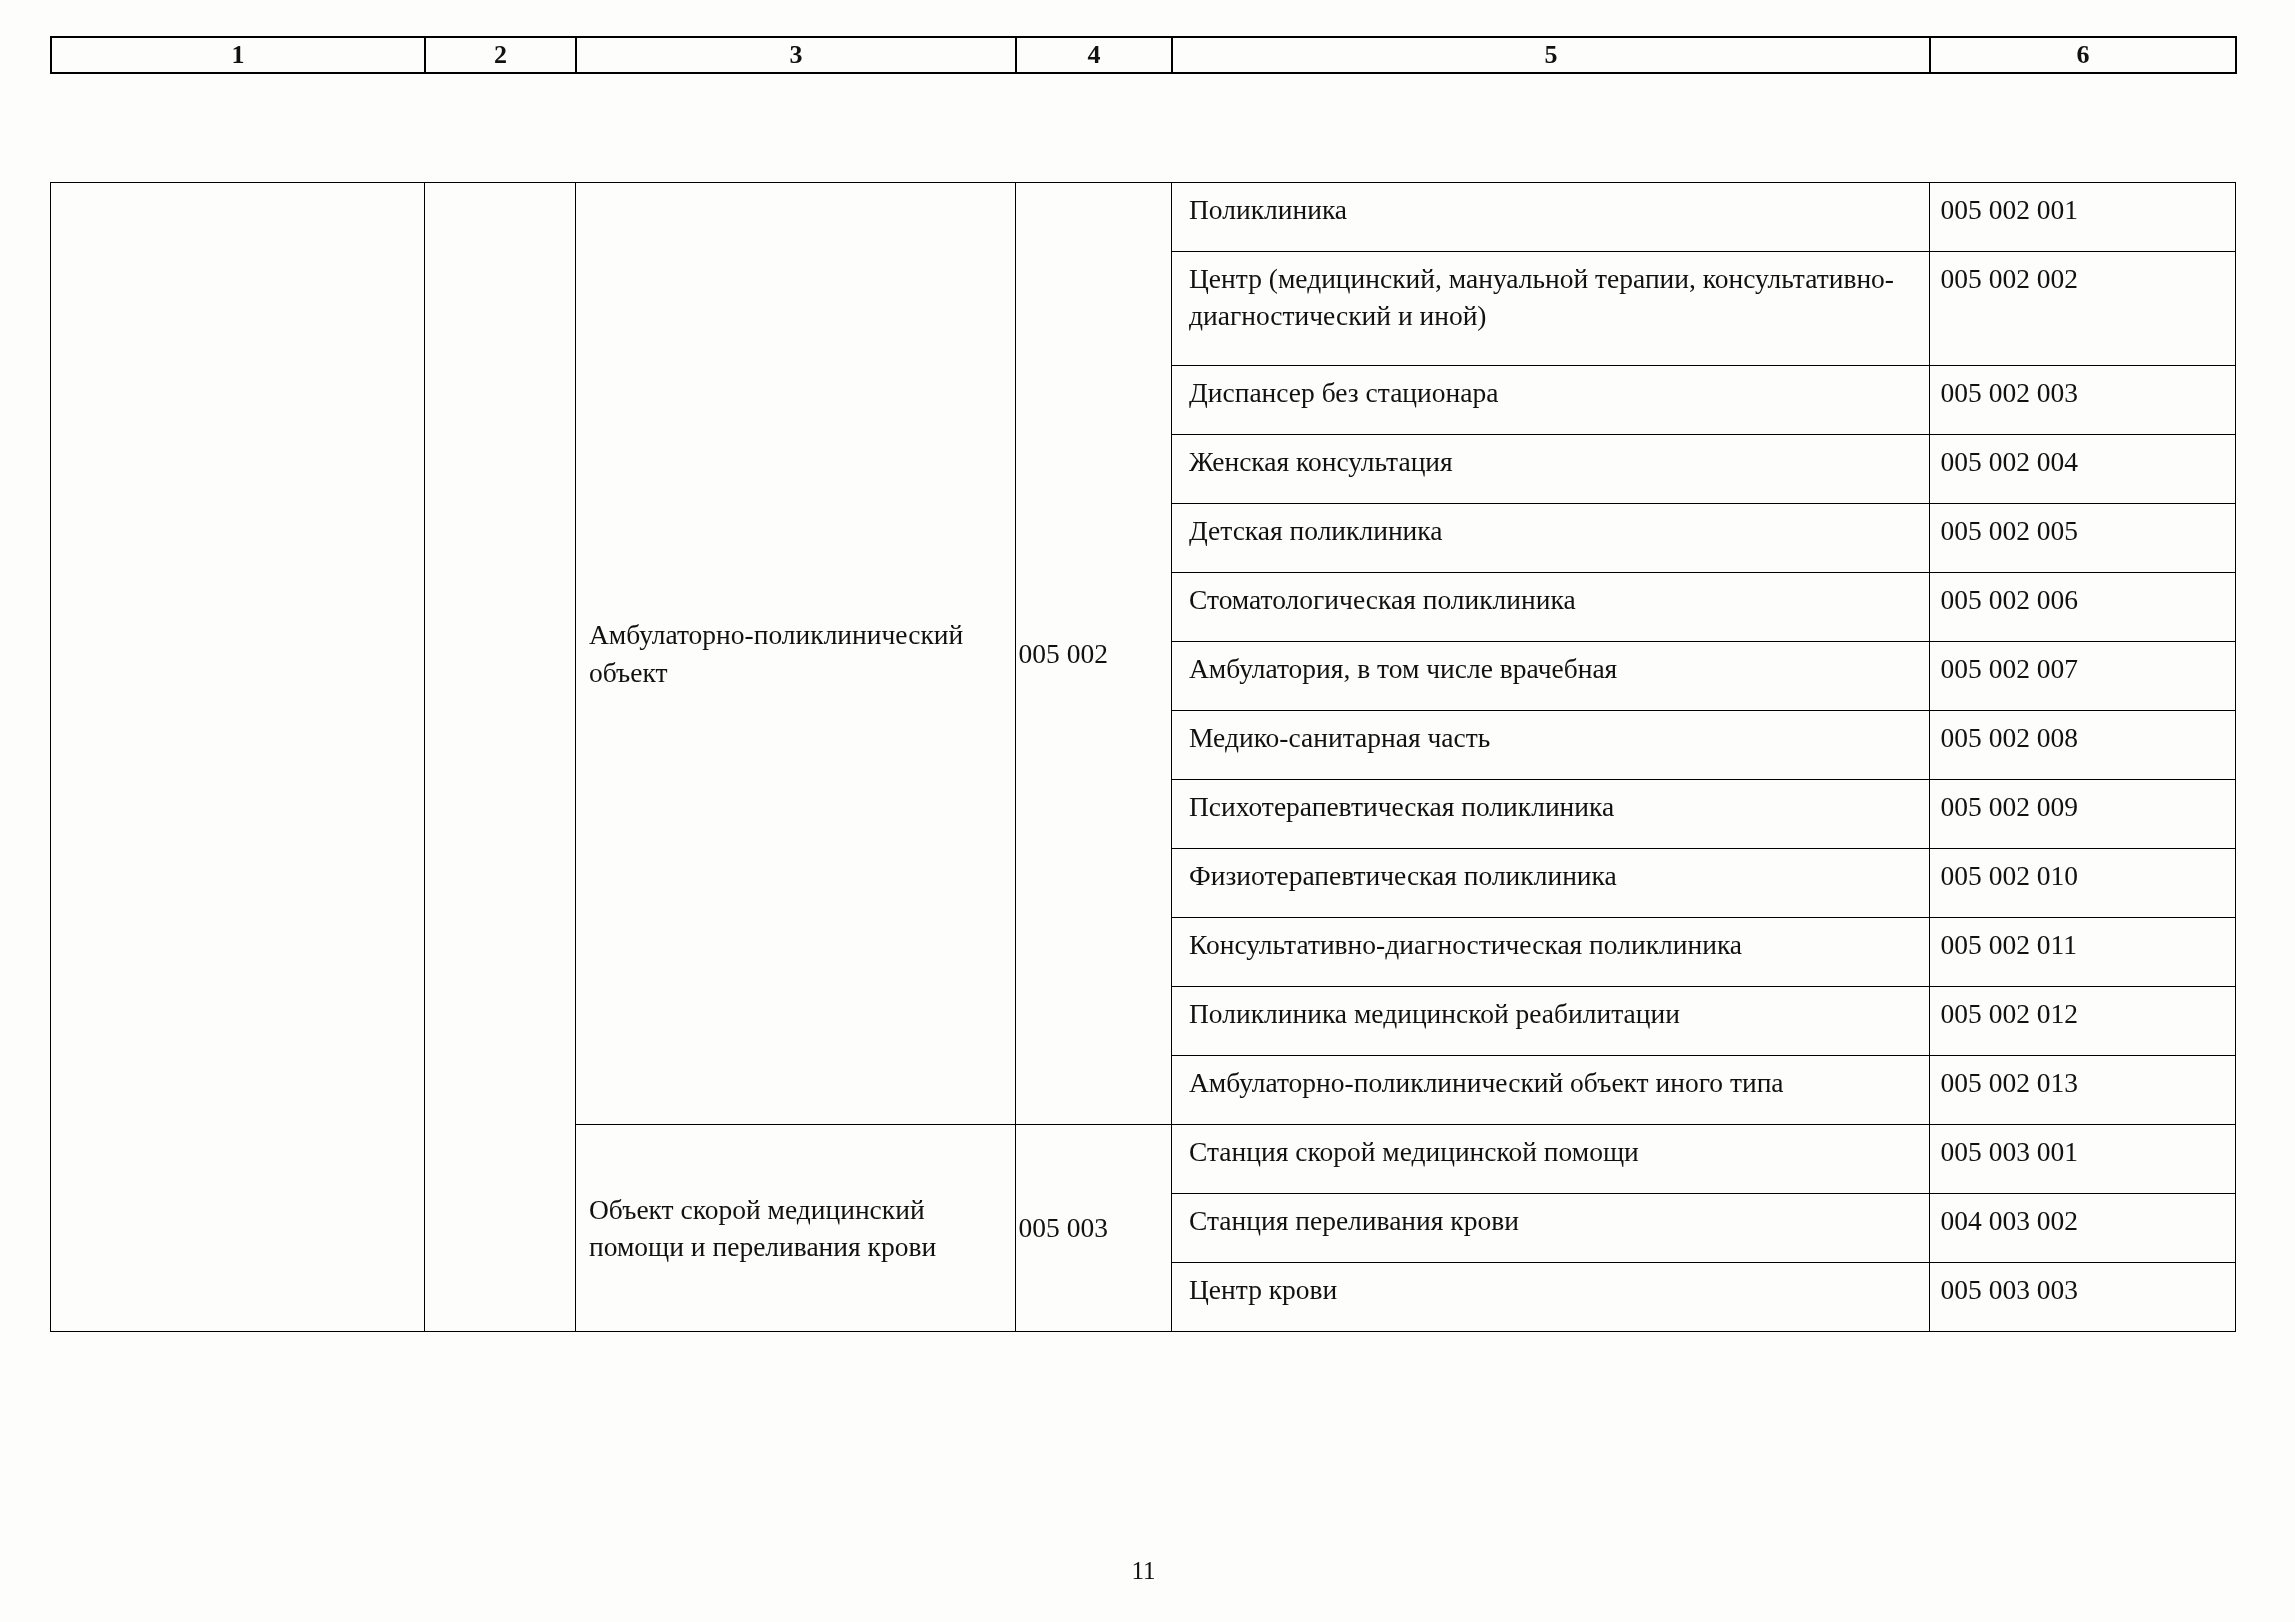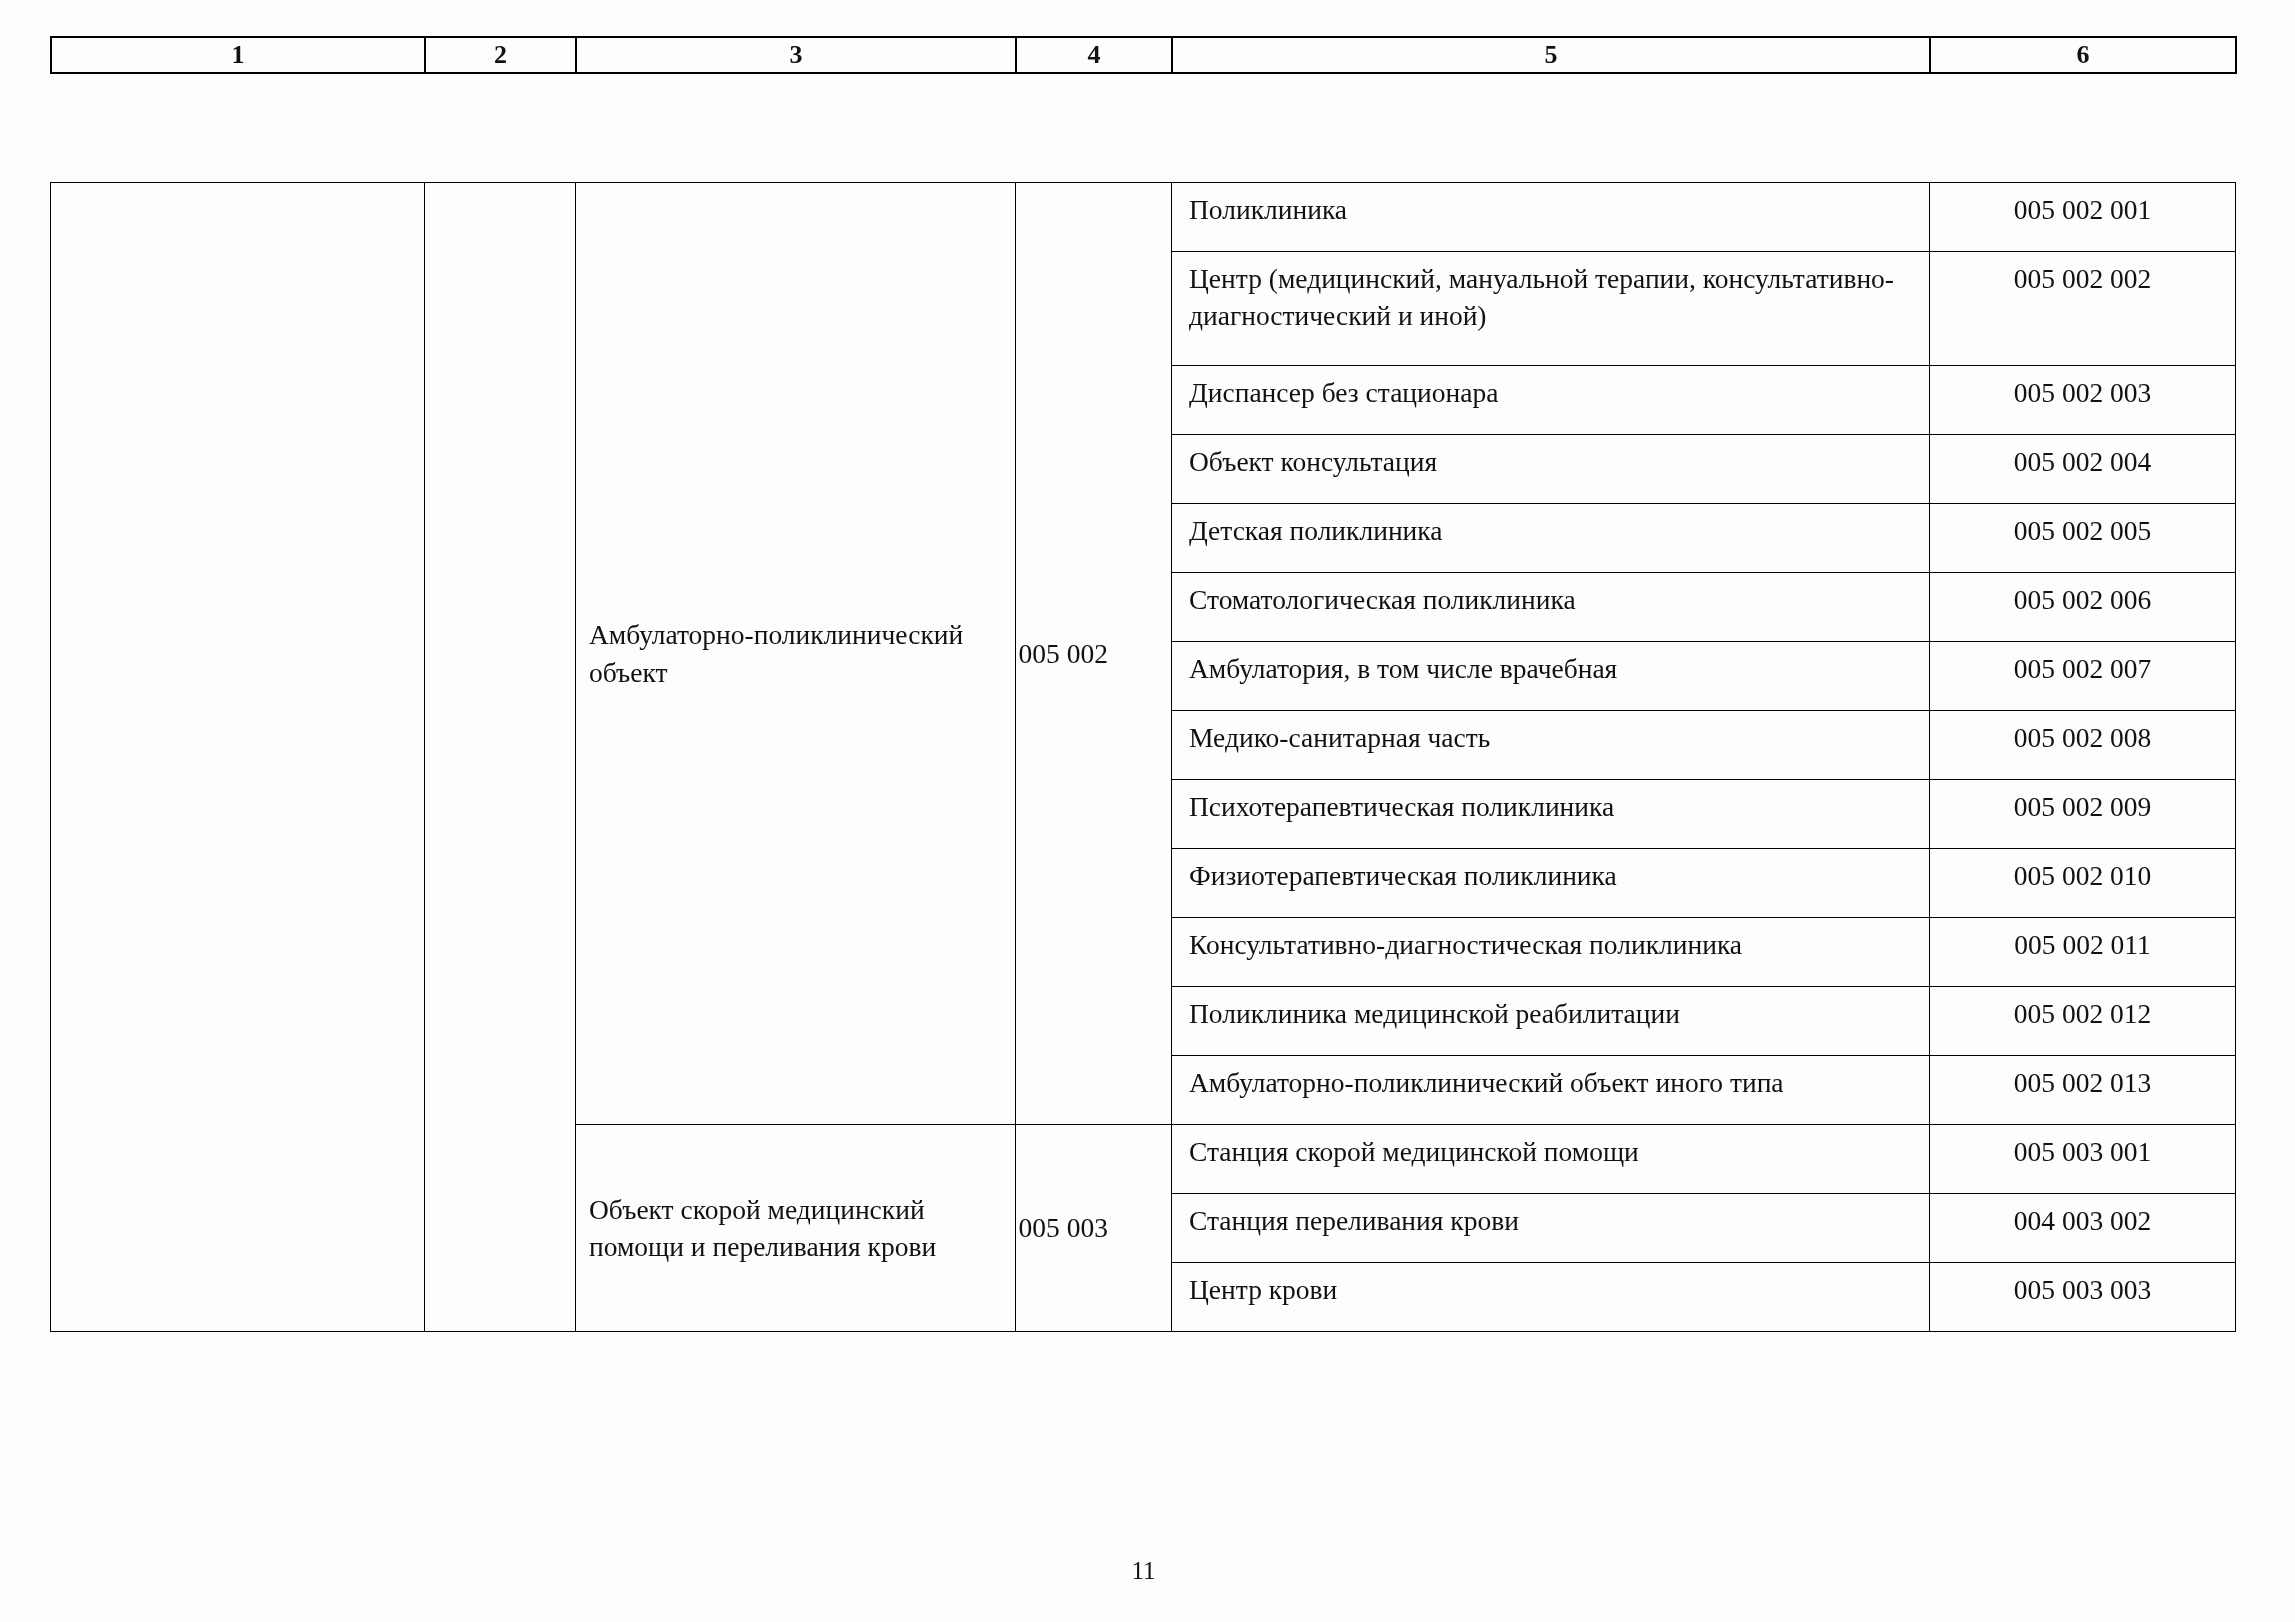--- a/index.html
+++ b/index.html
@@ -66,21 +66,20 @@
     padding-left: 2.6px;
     padding-right: 2.6px;
   }
   .main-table td.c-name {
     vertical-align: top;
     text-align: left;
     padding-left: 17px;
   }
   .main-table td.c-num {
     vertical-align: top;
-    text-align: center;
     margin-top: 40px;
   }
   tr.r-n  { height: 69px; }
   tr.r-t  { height: 114px; }
   
   .page-number {
     position: absolute;
     left: 0;
     right: 8px;
     top: 1557px;
@@ -135,21 +134,21 @@
       </tr>
       <tr class="r-t">
         <td class="c-name">Центр (медицинский, мануальной терапии, консультативно-диагностический и иной)</td>
         <td class="c-num">005 002 002</td>
       </tr>
       <tr class="r-n">
         <td class="c-name">Диспансер без стационара</td>
         <td class="c-num">005 002 003</td>
       </tr>
       <tr class="r-n">
-        <td class="c-name">Объект консультация</td>
+        <td class="c-name">Женская консультация</td>
         <td class="c-num">005 002 004</td>
       </tr>
       <tr class="r-n">
         <td class="c-name">Детская поликлиника</td>
         <td class="c-num">005 002 005</td>
       </tr>
       <tr class="r-n">
         <td class="c-name">Стоматологическая поликлиника</td>
         <td class="c-num">005 002 006</td>
       </tr>

